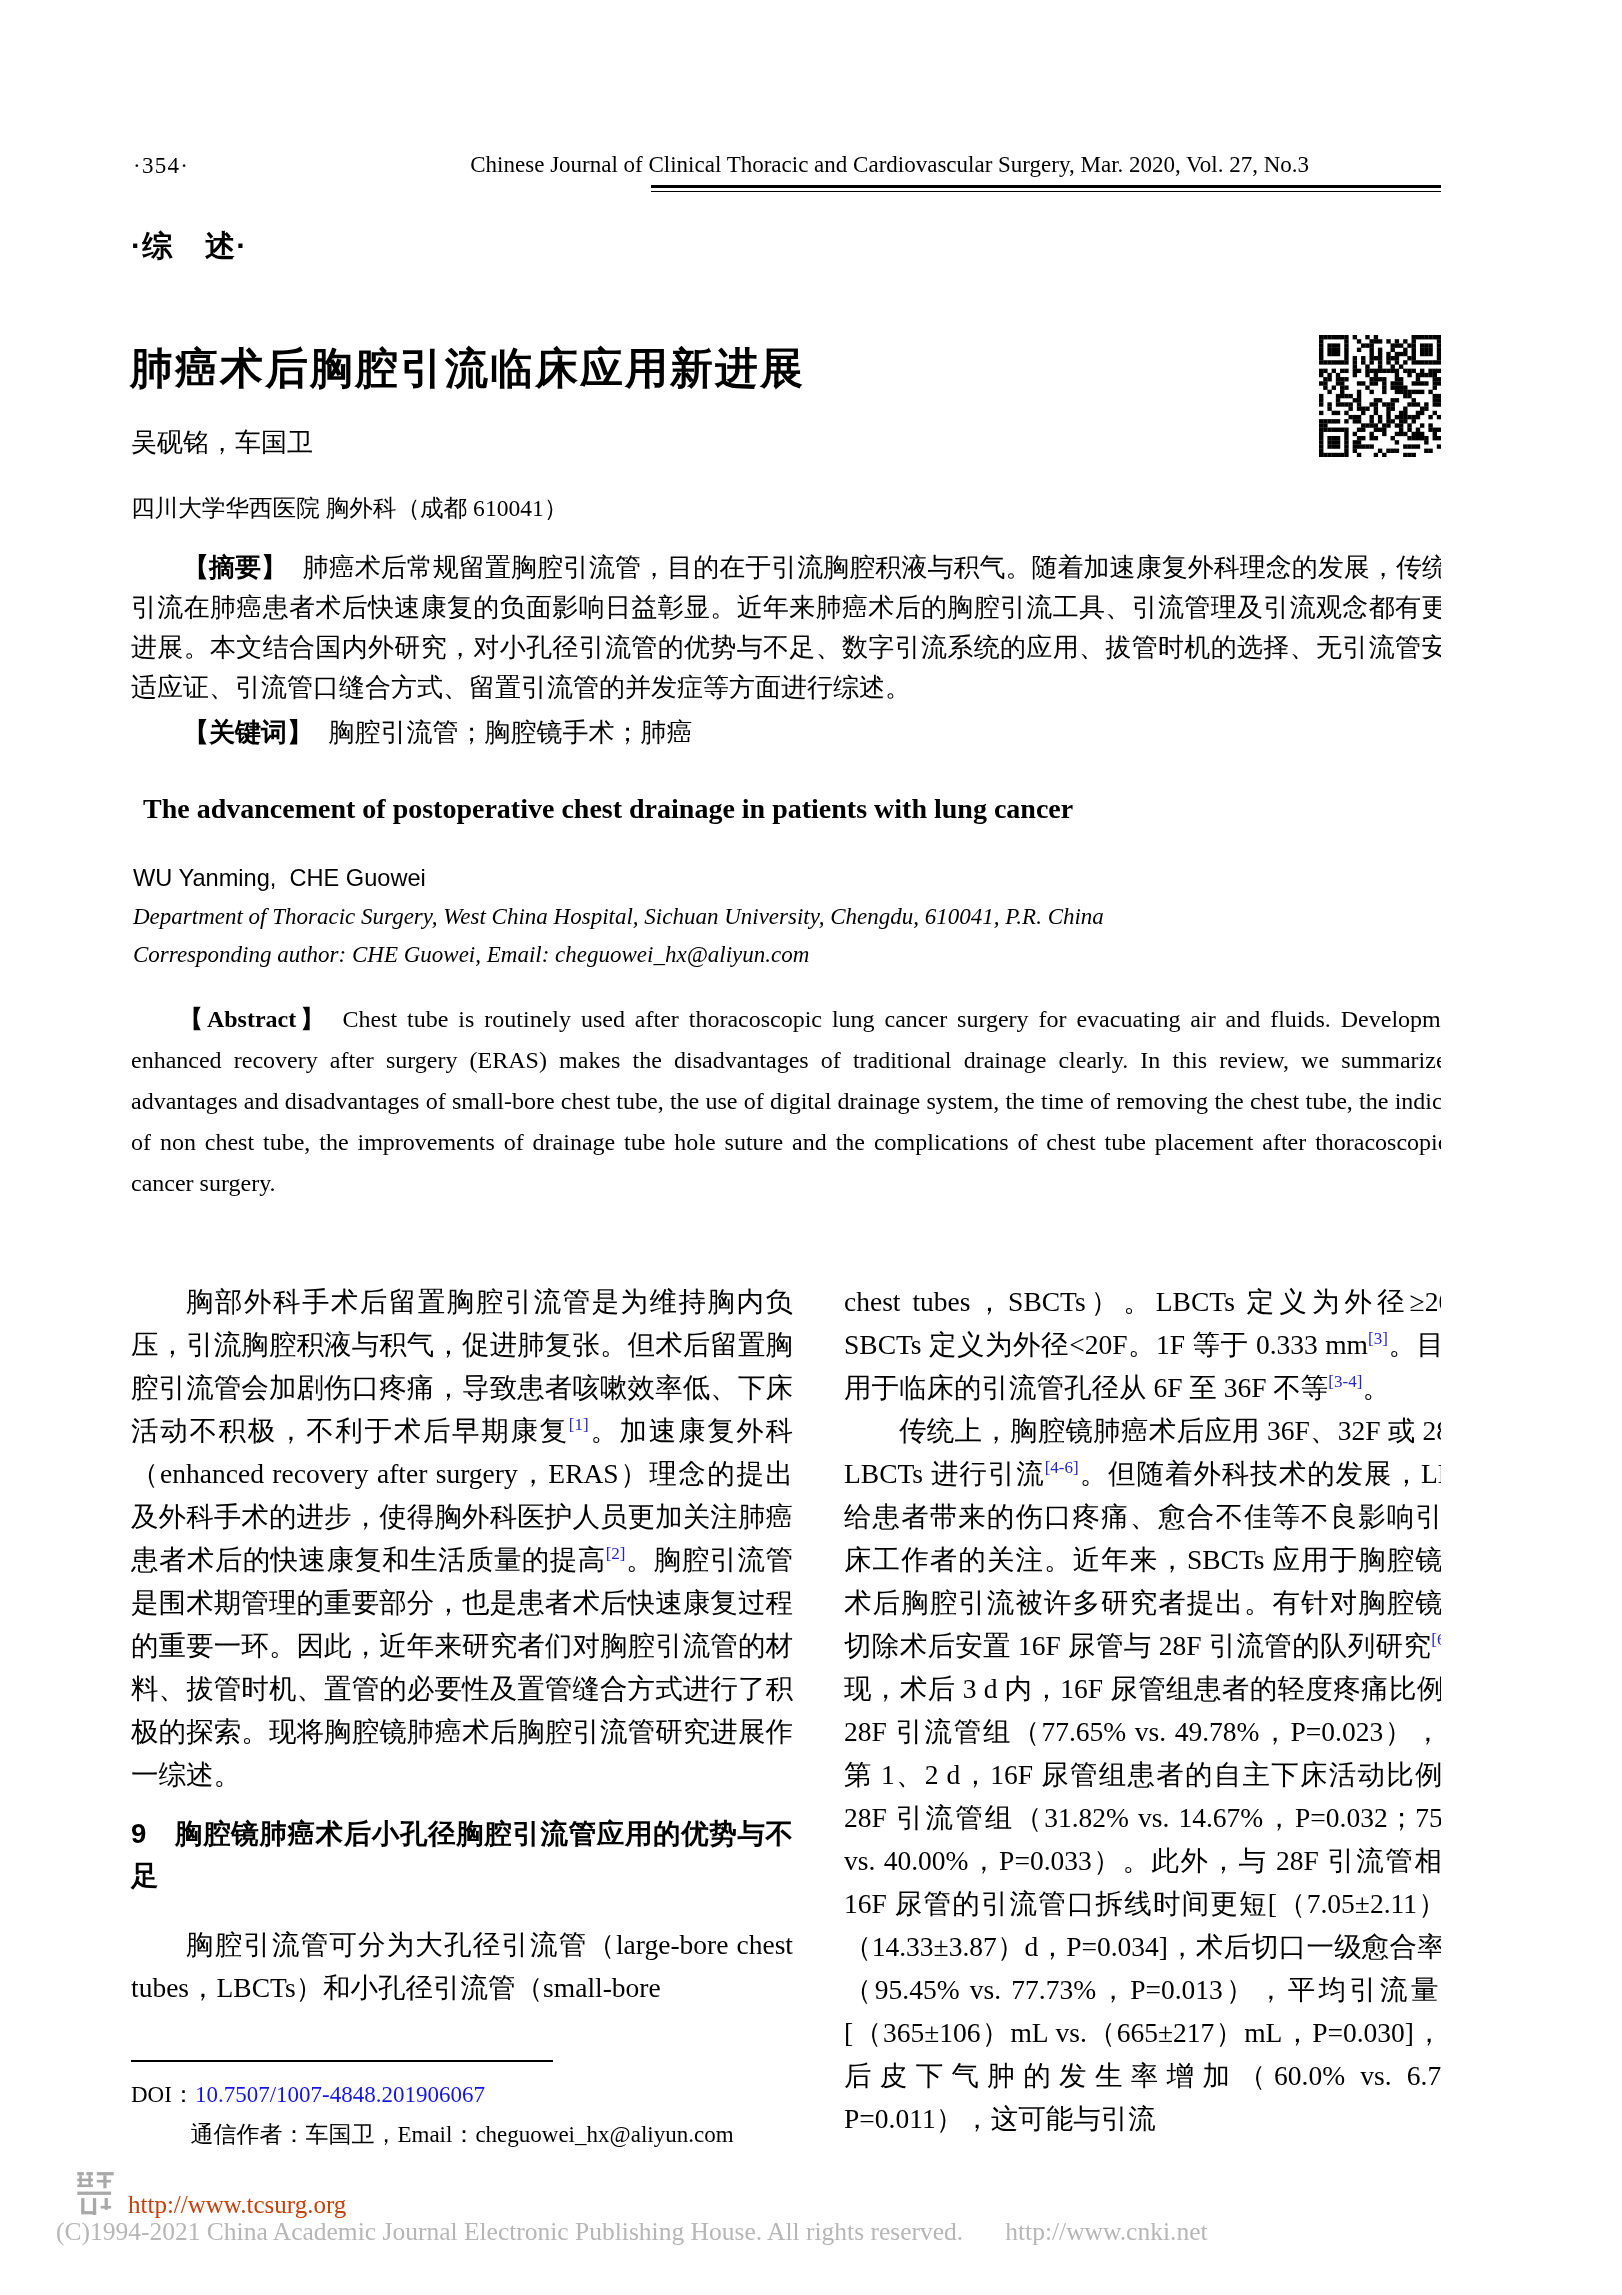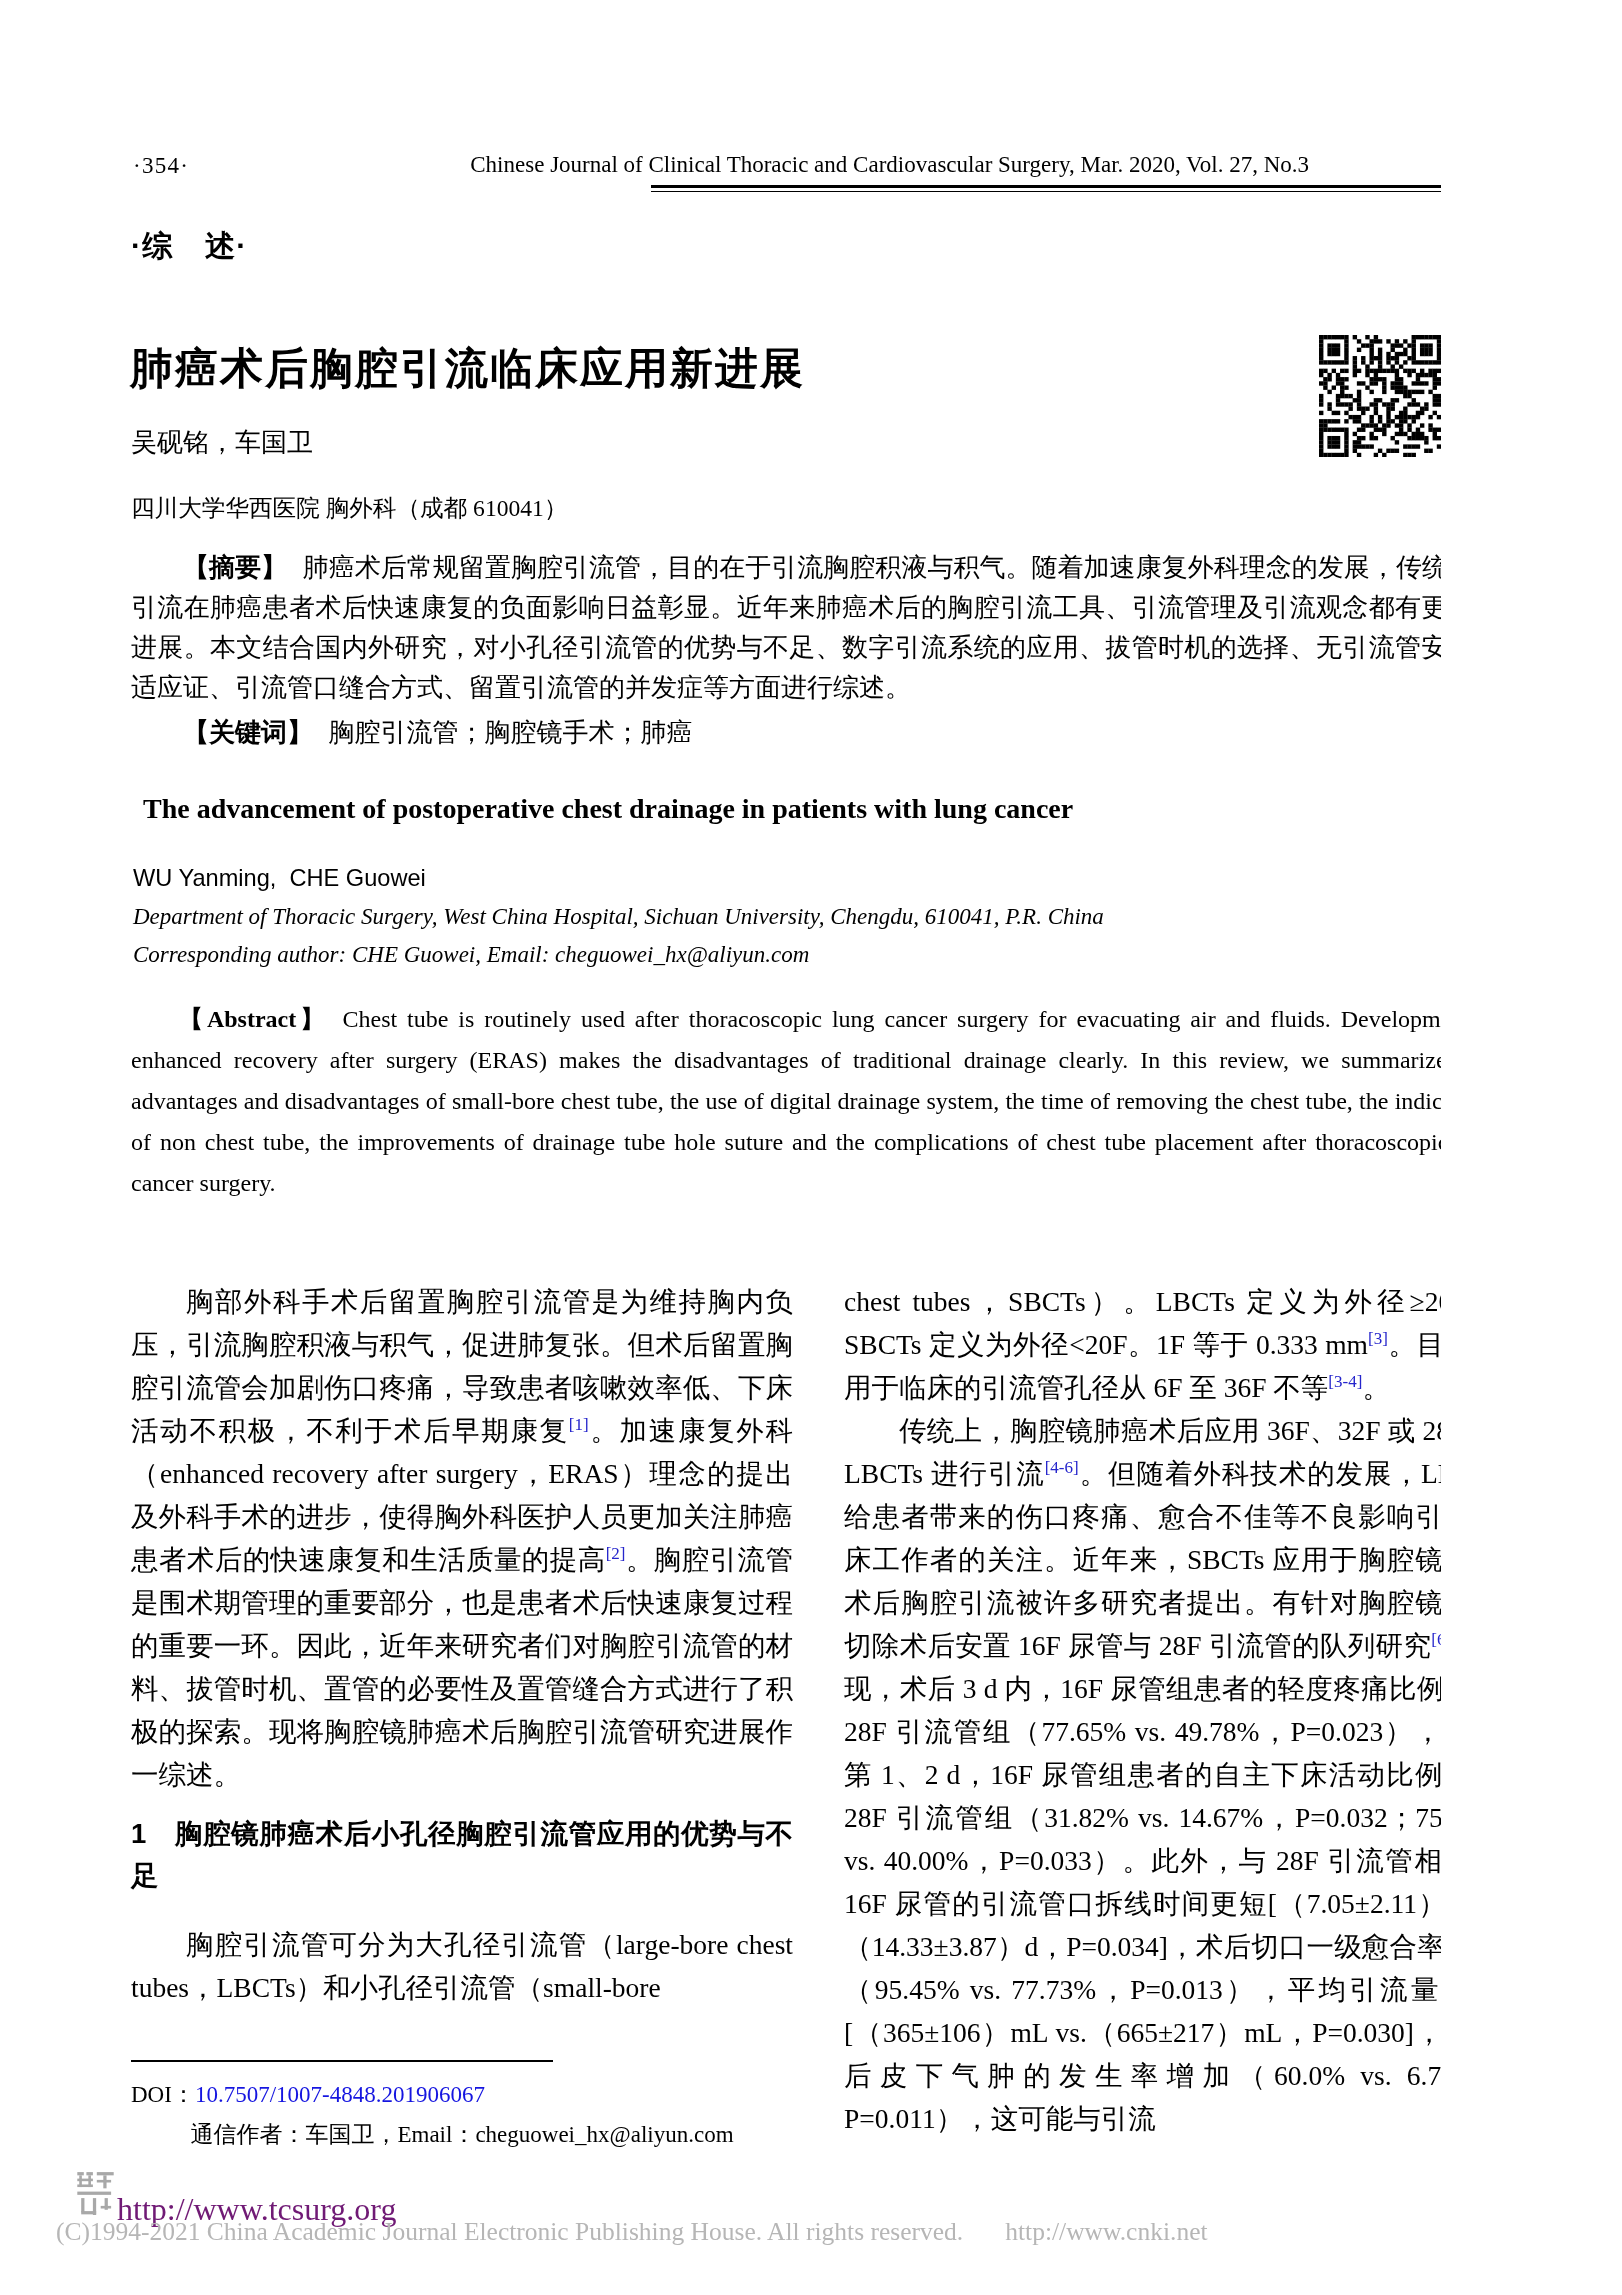--- a/index.html
+++ b/index.html
@@ -49,21 +49,21 @@
           line-height:42px;text-align:justify;text-indent:0;}
   .ref{color:#2525cc;font-size:0.62em;vertical-align:super;line-height:0;}
 
   .footnote{position:absolute;left:131px;top:2060px;width:662px;font-size:23px;}
   .fn-rule{width:422px;border-top:2px solid #000;}
   .fn-doi{margin-top:17px;}
   .doi{color:#1515e0;}
   .fn-corr{margin-top:9px;text-align:center;}
 
   .logo{position:absolute;left:76px;top:2172px;}
-  .tcsurg{position:absolute;left:117px;top:2191px;font-size:32px;color:#701a75;}
+  .tcsurg{position:absolute;left:128px;top:2191px;font-size:25px;color:#c2410c;}
   .watermark{position:absolute;left:56px;top:2217px;font-size:25.5px;color:#b6b6b6;white-space:nowrap;}
   .wm-link{margin-left:42px;text-align:center;}
 </style>
 </head>
 <body>
 
 <div class="page">
 
   <div class="hdr-no">·354·</div>
   <div class="hdr-journal">Chinese Journal of Clinical Thoracic and Cardiovascular Surgery, Mar. 2020, Vol. 27, No.3</div>
@@ -493,21 +493,21 @@
   <div class="authors-en">WU Yanming,  CHE Guowei</div>
   <div class="affil-en">Department of Thoracic Surgery, West China Hospital, Sichuan University, Chengdu, 610041, P.R. China</div>
   <div class="corr-en">Corresponding author: CHE Guowei, Email: cheguowei_hx@aliyun.com</div>
 
   <div class="abs-en">
     <p><span class="blabel">【Abstract】</span><span>Chest tube is routinely used after thoracoscopic lung cancer surgery for evacuating air and fluids. Development of enhanced recovery after surgery (ERAS) makes the disadvantages of traditional drainage clearly. In this review, we summarized the advantages and disadvantages of small-bore chest tube, the use of digital drainage system, the time of removing the chest tube, the indications of non chest tube, the improvements of drainage tube hole suture and the complications of chest tube placement after thoracoscopic lung cancer surgery.</span></p>
   </div>
 
   <div class="col col-left">
     <p>胸部外科手术后留置胸腔引流管是为维持胸内负压，引流胸腔积液与积气，促进肺复张。但术后留置胸腔引流管会加剧伤口疼痛，导致患者咳嗽效率低、下床活动不积极，不利于术后早期康复<sup class="ref">[1]</sup>。加速康复外科（enhanced recovery after surgery，ERAS）理念的提出及外科手术的进步，使得胸外科医护人员更加关注肺癌患者术后的快速康复和生活质量的提高<sup class="ref">[2]</sup>。胸腔引流管是围术期管理的重要部分，也是患者术后快速康复过程的重要一环。因此，近年来研究者们对胸腔引流管的材料、拔管时机、置管的必要性及置管缝合方式进行了积极的探索。现将胸腔镜肺癌术后胸腔引流管研究进展作一综述。</p>
-    <h2>1　胸腔镜肺癌术后小孔径胸腔引流管应用的优势与不足</h2>
+    <h2>9　胸腔镜肺癌术后小孔径胸腔引流管应用的优势与不足</h2>
     <p>胸腔引流管可分为大孔径引流管（large-bore chest tubes，LBCTs）和小孔径引流管（small-bore</p>
   </div>
 
   <div class="col col-right">
     <p class="cont">chest tubes，SBCTs）。LBCTs 定义为外径≥20F，SBCTs 定义为外径&lt;20F。1F 等于 0.333 mm<sup class="ref">[3]</sup>。目前应用于临床的引流管孔径从 6F 至 36F 不等<sup class="ref">[3-4]</sup>。</p>
     <p>传统上，胸腔镜肺癌术后应用 36F、32F 或 28F 等 LBCTs 进行引流<sup class="ref">[4-6]</sup>。但随着外科技术的发展，LBCTs 给患者带来的伤口疼痛、愈合不佳等不良影响引起临床工作者的关注。近年来，SBCTs 应用于胸腔镜肺癌术后胸腔引流被许多研究者提出。有针对胸腔镜肺叶切除术后安置 16F 尿管与 28F 引流管的队列研究<sup class="ref">[6-8]</sup> 发现，术后 3 d 内，16F 尿管组患者的轻度疼痛比例高于 28F 引流管组（77.65% vs. 49.78%，P=0.023），术后第 1、2 d，16F 尿管组患者的自主下床活动比例高于 28F 引流管组（31.82% vs. 14.67%，P=0.032；75.00% vs. 40.00%，P=0.033）。此外，与 28F 引流管相比，16F 尿管的引流管口拆线时间更短[（7.05±2.11）d vs.（14.33±3.87）d，P=0.034]，术后切口一级愈合率更高（95.45% vs. 77.73%，P=0.013），平均引流量更少[（365±106）mL vs.（665±217）mL，P=0.030]，但术后皮下气肿的发生率增加（60.0% vs. 6.7%，P=0.011），这可能与引流</p>
   </div>
 
   <div class="footnote">
     <div class="fn-rule"></div>

